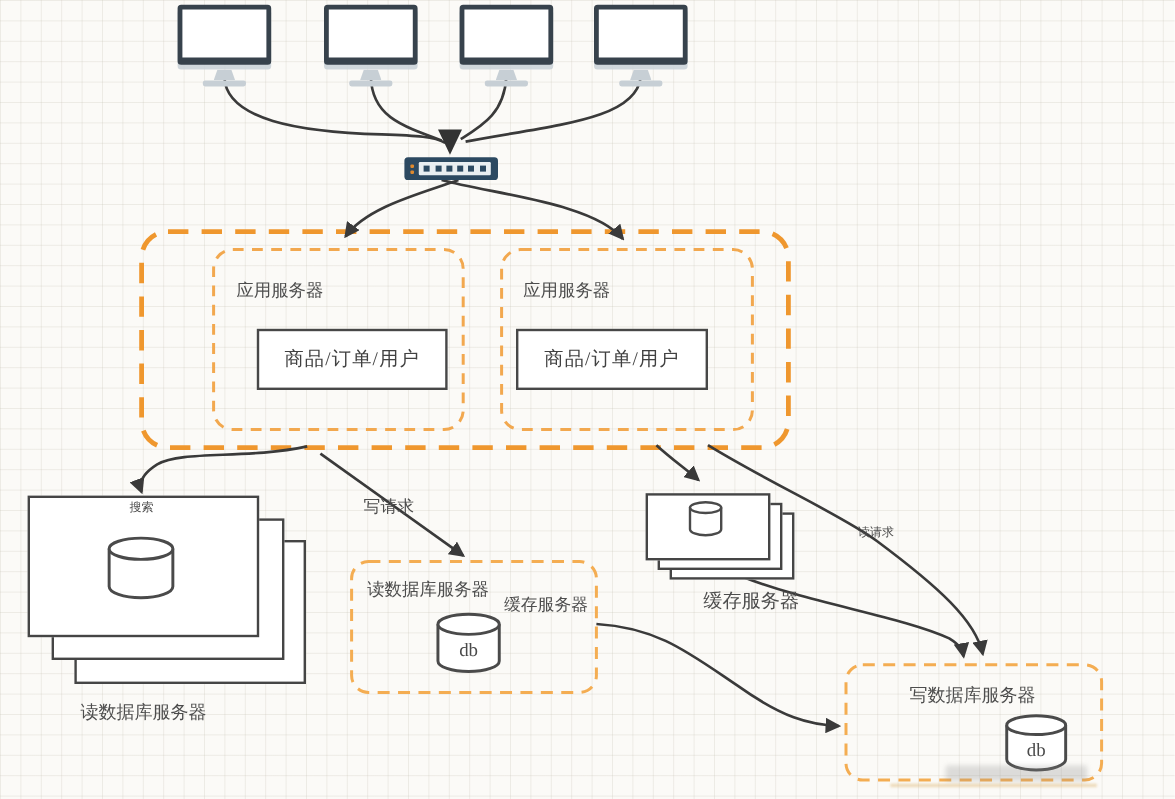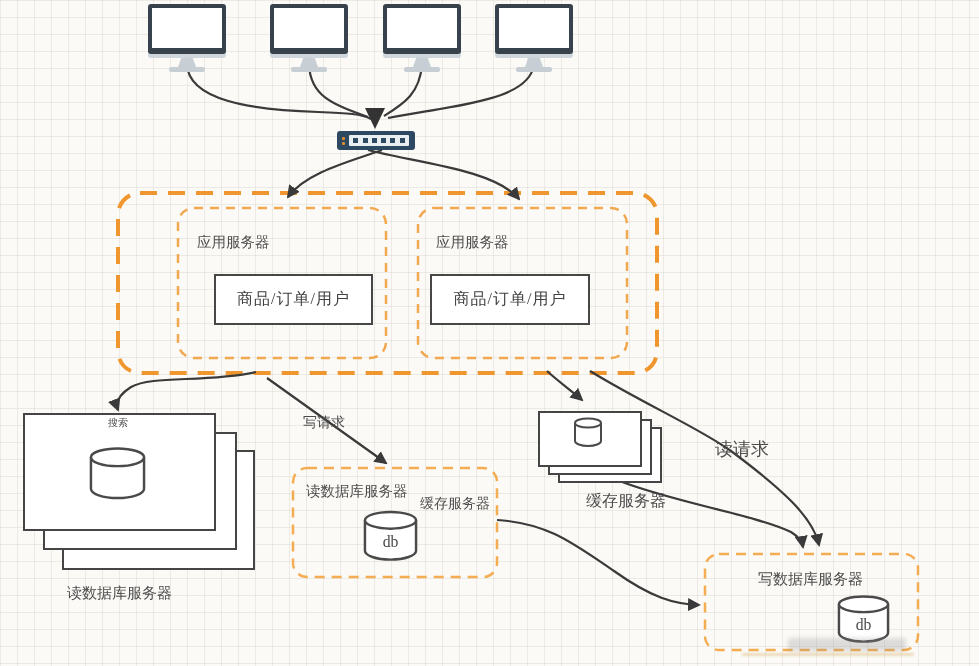--- a/index.html
+++ b/index.html
@@ -161,18 +161,18 @@
   <div class="cyl" style="left:836px;top:594px;">
     <svg width="55" height="52" viewBox="0 0 56 52">
       <path d="M3 10 V39 a25 9 0 0 0 50 0 V10" fill="#fff" stroke="#4a4a4a" stroke-width="2.5"></path>
       <ellipse cx="28" cy="10" rx="25" ry="8" fill="#fff" stroke="#4a4a4a" stroke-width="2.5"></ellipse>
       <text x="28" y="36" text-anchor="middle" font-size="16" fill="#4a4a4a">db</text>
     </svg>
   </div>
 
   <div class="node lbl" style="left:108px;top:383px;font-size:10px;margin-top:33px;">搜索</div>
   <div class="node lbl" style="left:303px;top:414px;font-size:14px;">写请求</div>
-  <div class="node lbl" style="left:715px;top:437px;font-size:18px;">读请求</div>
+  <div class="node lbl" style="left:715px;top:437px;font-size:10px;">读请求</div>
 
   <div class="watermark"></div>
   <div class="watermark-line"></div>
 
 </div>
 
 </body></html>

